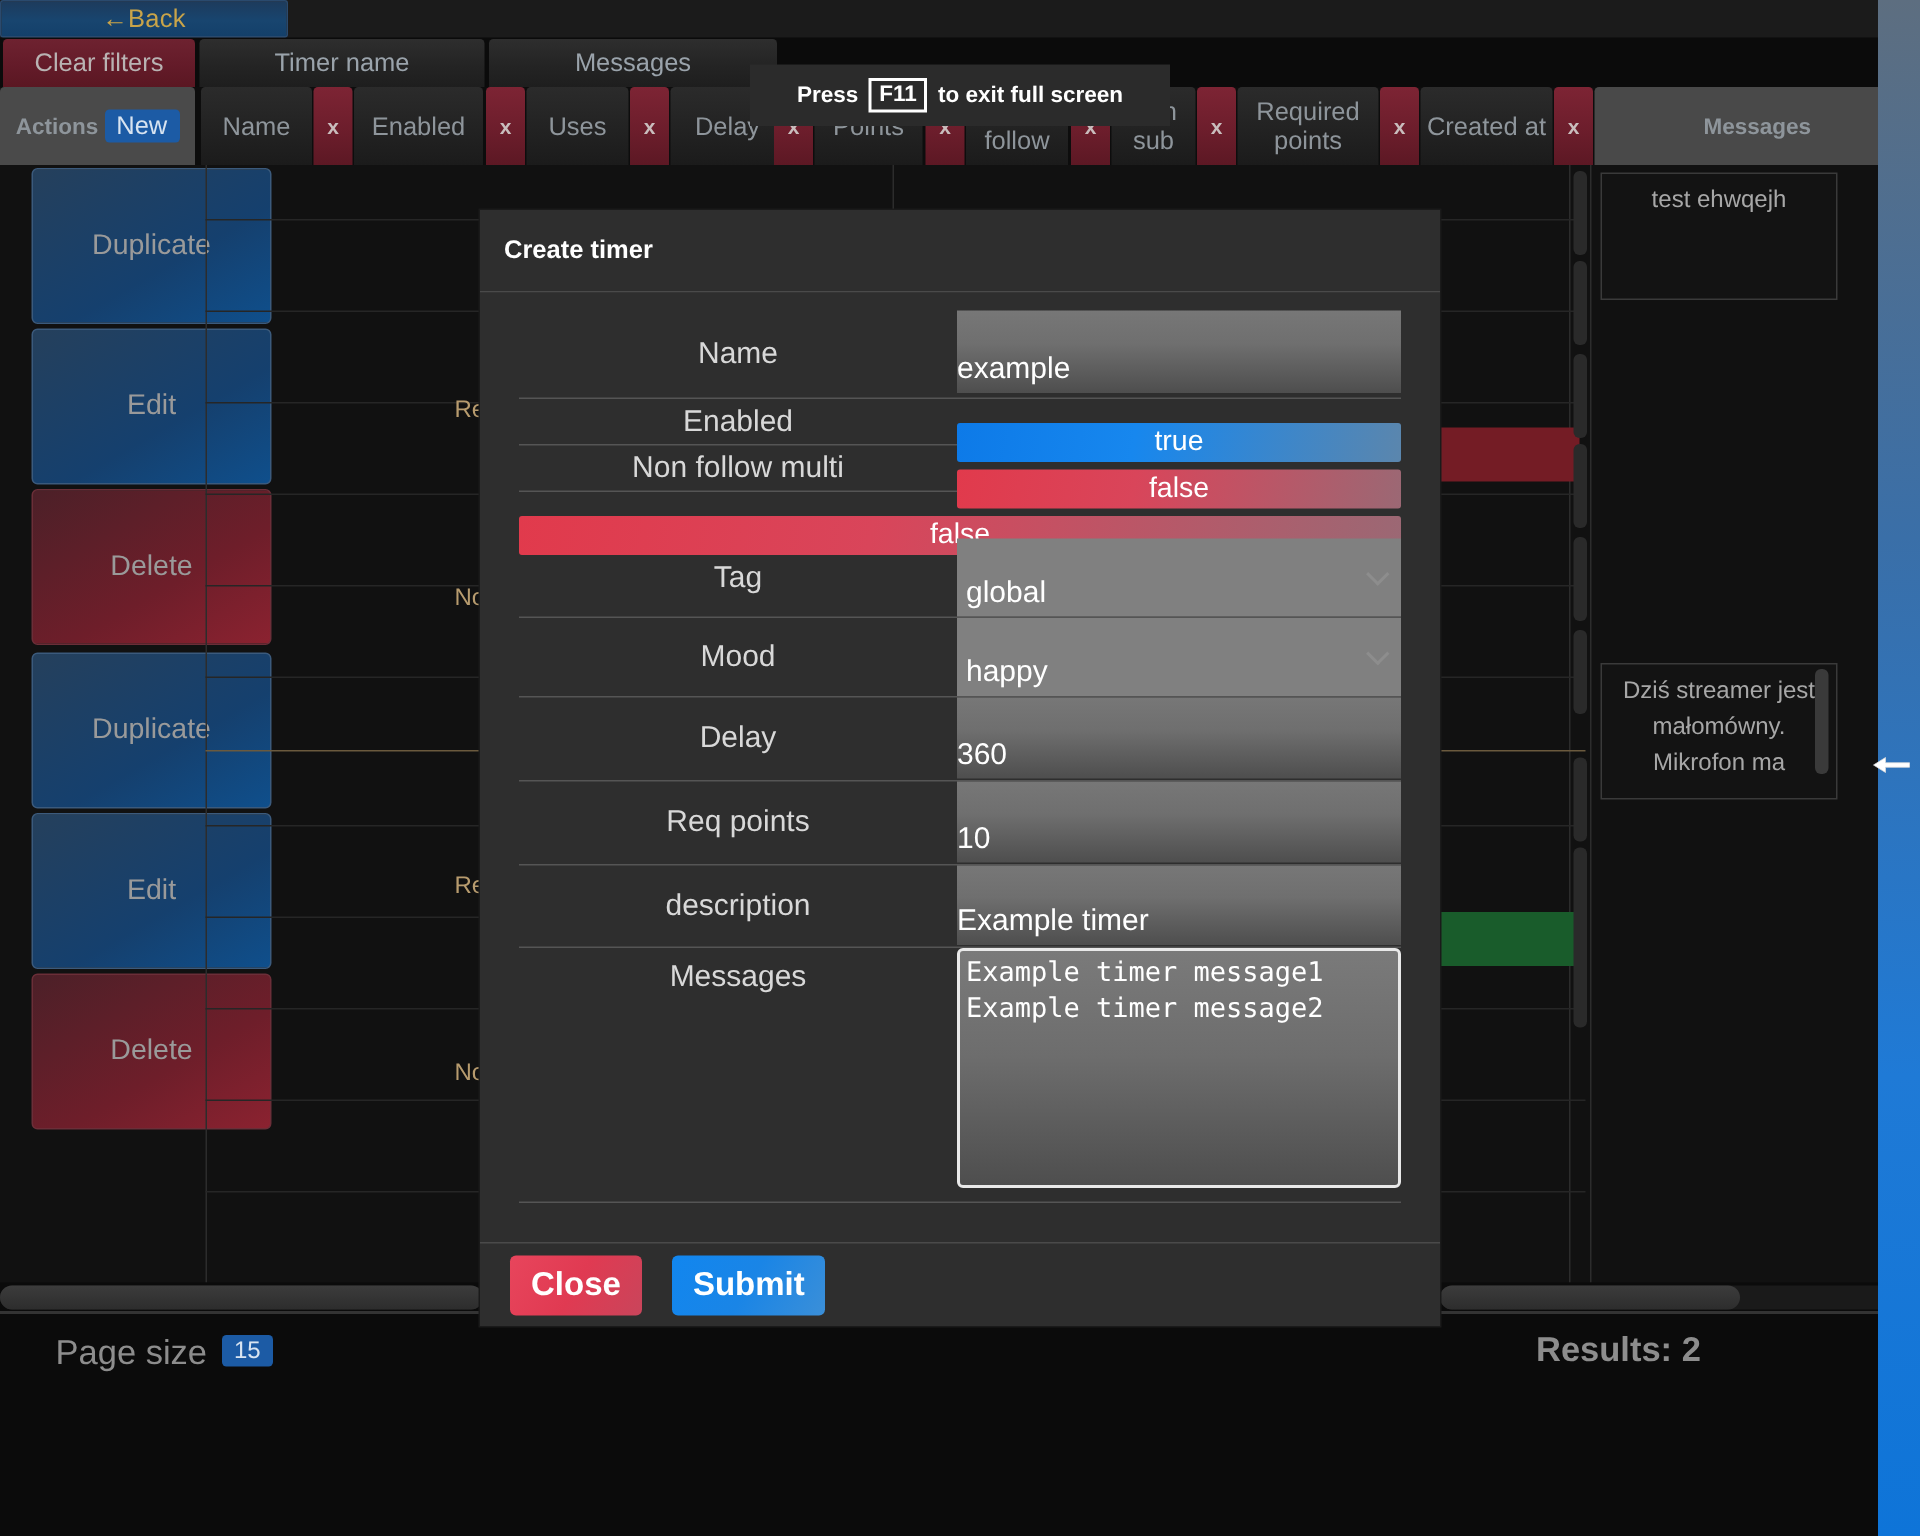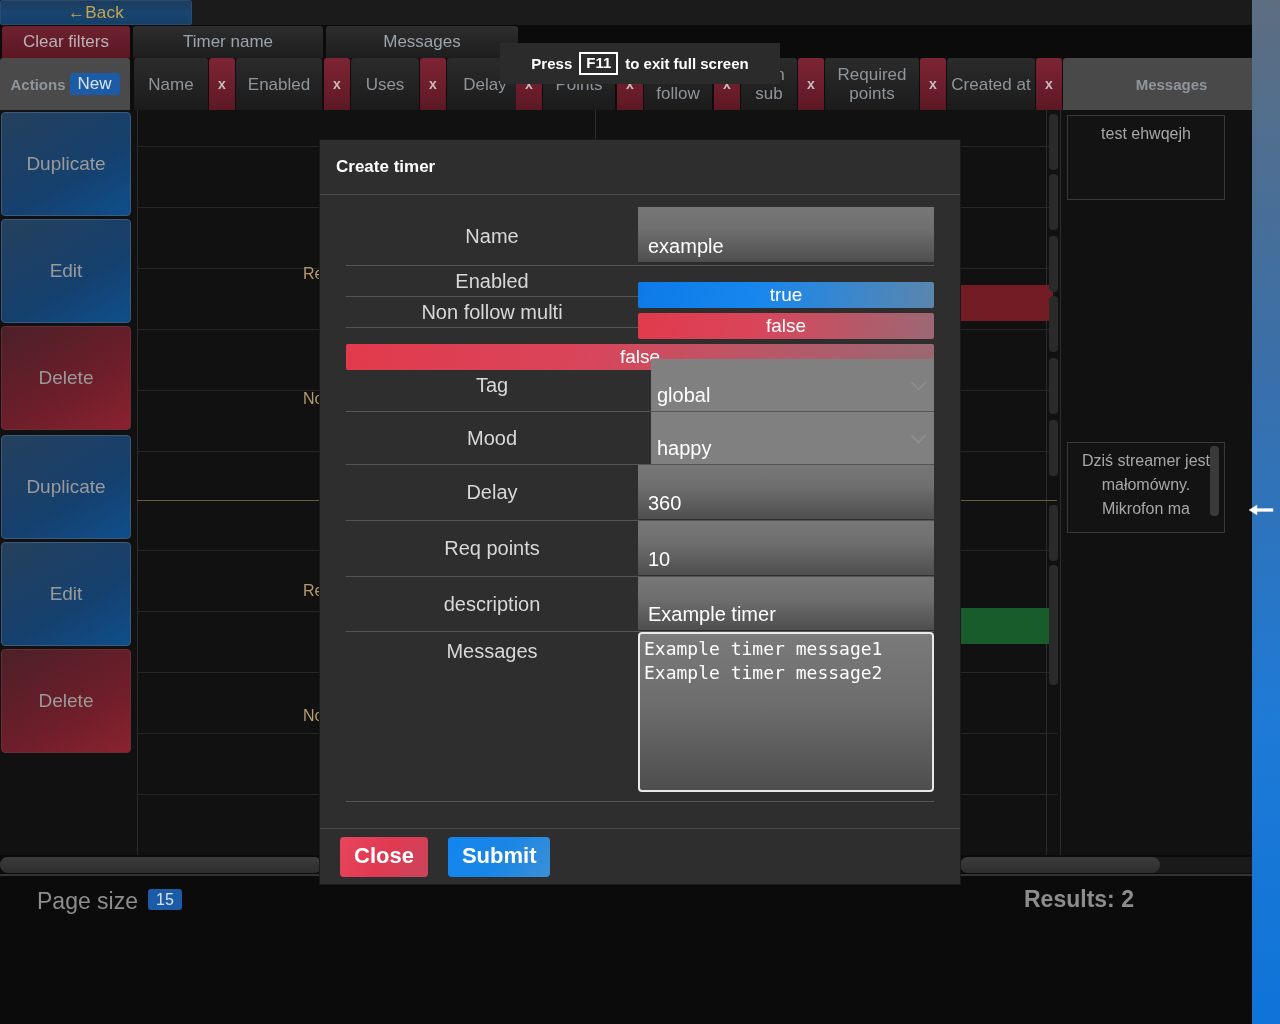--- a/index.html
+++ b/index.html
@@ -59,21 +59,21 @@
     display:flex; align-items:center; justify-content:center;
     background: linear-gradient(180deg,#7d2434 0%,#6b1d2b 60%,#5c1824 100%);
     color:#c9bdbd; font-size:14px; font-weight:bold;
     border-radius:3px 3px 0 0;
   }
 
   
   .tbl { position:absolute; left:0; top:110px; width:1280px; height:745px; background:#111; overflow:hidden; }
   .actcol { position:absolute; left:0; top:0; width:138px; }
   .actbtn {
-    width:130px; margin:2px 1px; border-radius:4px;
+    width:160px; margin:2px 21px; border-radius:4px;
     display:flex; align-items:center; justify-content:center;
     font-size:19px; color:#9a9a9a;
   }
   .actbtn.blue { background:linear-gradient(150deg,#25405c 0%, #15406e 60%, #0f4f8c 100%); border:1px solid #3b5a7c; }
   .actbtn.red  { background:linear-gradient(150deg,#4c2028 0%, #6e1e2a 60%, #8b2230 100%); border:1px solid #6b2e38; }
 
   .gridcol { position:absolute; top:0; width:1px; background:#2c2c2c; }
   .rowline { position:absolute; height:1px; background:#262626; }
   .rowline.sep { background:#6b5a3e; }
 
@@ -115,26 +115,26 @@
   .frow { display:flex; align-items:stretch; border-bottom:1px solid #555; }
   .flabel {
     width:292px; flex:0 0 292px; display:flex; align-items:center; justify-content:center;
     color:#d8d8d8; font-size:20px; text-align:center;
   }
   .fctl { flex:1; display:flex; align-items:stretch; }
 
   .txt {
     width:100%; border:0; outline:none; color:#ffffff; font-size:20px;
     background: linear-gradient(180deg,#777 0%, #6f6f6f 40%, #4e4e4e 100%);
-    padding:8px 6px 4px 10px; display:flex; align-items:flex-end;
+    padding:8px 6px 4px 0; display:flex; align-items:flex-end;
     font-family:"Liberation Sans", sans-serif;
   }
   .sel {
     width:100%; position:relative; border:0; outline:none; color:#ffffff; font-size:20px;
-    background:#808080; padding:8px 6px 4px 6px; display:flex; align-items:flex-end;margin-left:13px;
+    background:#808080; padding:8px 6px 4px 6px; display:flex; align-items:flex-end;
   }
   .sel .chev {
     position:absolute; right:10px; top:50%; width:11px; height:11px;
     border-right:2px solid #8d8d8d; border-bottom:2px solid #8d8d8d;
     transform:translateY(-70%) rotate(45deg);
   }
   .boolbtn {
     width:100%; height:26px; margin:16px 0; border-radius:2px;
     display:flex; align-items:center; justify-content:center;
     color:#ffffff; font-size:19px;

